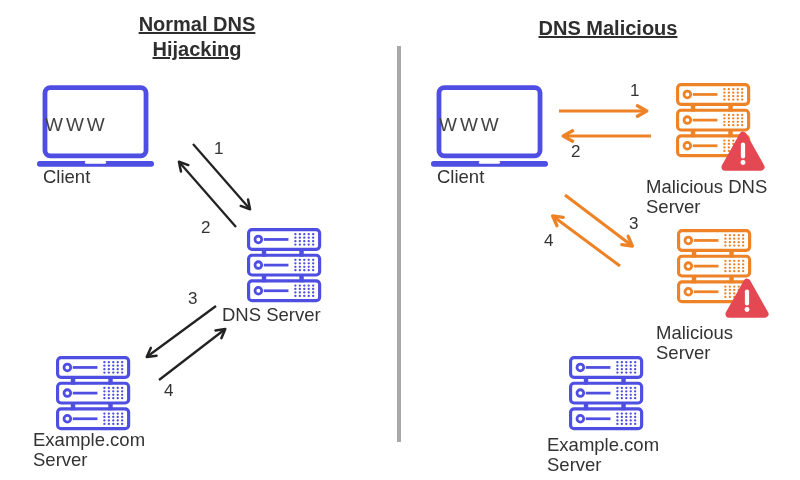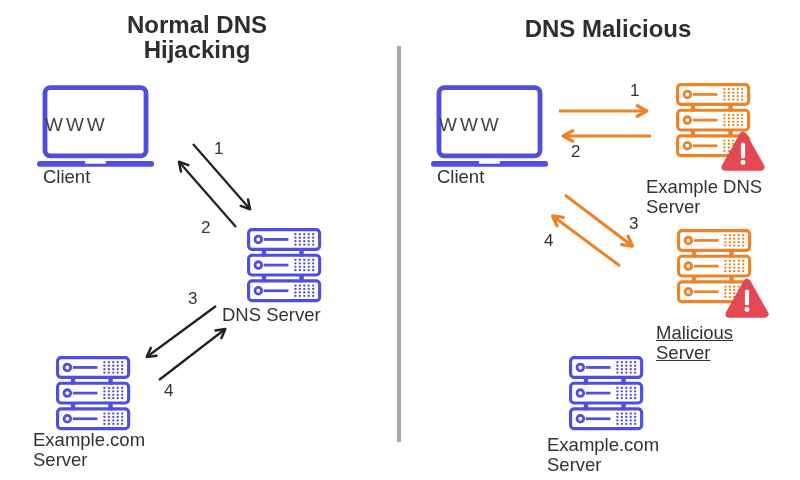--- a/index.html
+++ b/index.html
@@ -1,21 +1,21 @@
 <!DOCTYPE html>
 <html><head>
 <meta charset="utf-8">
 <style>
   html,body{margin:0;padding:0;background:#fff;}
   #stage{
     position:relative;width:800px;height:480px;background:#ffffff;
     font-family:"Liberation Sans", sans-serif;color:#333;overflow:hidden;
   }
   .abs{position:absolute;}
-  .title{font-size:24px;font-weight:600;color:#2e2e2e;text-align:center;line-height:25px;width:220px;}
+  .title{font-size:20px;font-weight:600;color:#2e2e2e;text-align:center;line-height:25px;width:220px;text-decoration:underline;}
   .node-label{font-size:18.5px;font-weight:500;color:#333;text-align:left;line-height:20px;}
   .num-label{font-size:17px;font-weight:500;color:#333;}
   .www-text{font-size:19px;letter-spacing:3px;color:#444;text-align:left;font-weight:500;}
   .blue{color:#4E4EE2;}
   .orange{color:#EE8226;}
   .divider{background:#A9A9A9;}
   svg.icon{display:block;}
   #arrow-layer{pointer-events:none;}
 </style>
 </head>
@@ -126,34 +126,34 @@
   <div class="abs num-label" style="left:630px;top:81px;">1</div>
   <div class="abs num-label" style="left:571px;top:142px;">2</div>
 
   <svg class="abs icon orange" style="left:676px;top:83px" width="75" height="75" viewBox="0 0 76 76">
     <use href="#server-stack"></use>
   </svg>
   <svg class="abs icon" style="left:721px;top:130px" width="44" height="42" viewBox="0 0 48 44">
     <use href="#warn"></use>
   </svg>
   <div class="abs node-label" style="left:646px;top:177px;width:140px;">
-    <div>Example DNS</div>
+    <div>Malicious DNS</div>
     <div>Server</div>
   </div>
 
   <div class="abs num-label" style="left:629px;top:214px;">3</div>
   <div class="abs num-label" style="left:544px;top:231px;">4</div>
 
   <svg class="abs icon orange" style="left:677px;top:229px" width="75" height="75" viewBox="0 0 76 76">
     <use href="#server-stack"></use>
   </svg>
   <svg class="abs icon" style="left:725px;top:277px" width="44" height="42" viewBox="0 0 48 44">
     <use href="#warn"></use>
   </svg>
-  <div class="abs node-label" style="left:656px;top:323px;width:120px;text-decoration:underline;">
+  <div class="abs node-label" style="left:656px;top:323px;width:120px;">
     <div>Malicious</div>
     <div>Server</div>
   </div>
 
   <svg class="abs icon blue" style="left:569px;top:356px" width="75" height="75" viewBox="0 0 76 76">
     <use href="#server-stack"></use>
   </svg>
   <div class="abs node-label" style="left:547px;top:435px;width:121px;">
     <div>Example.com</div>
     <div>Server</div>

